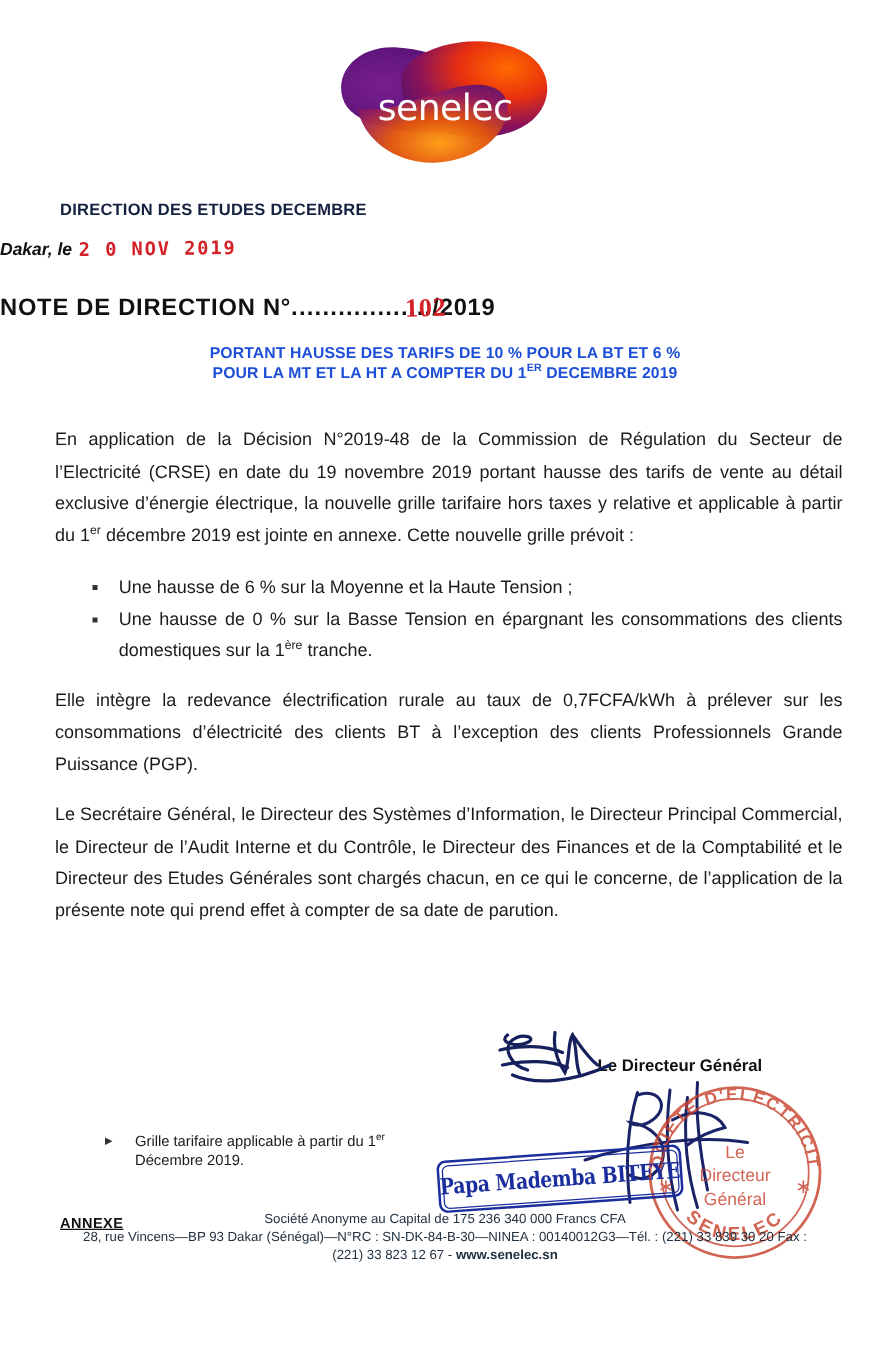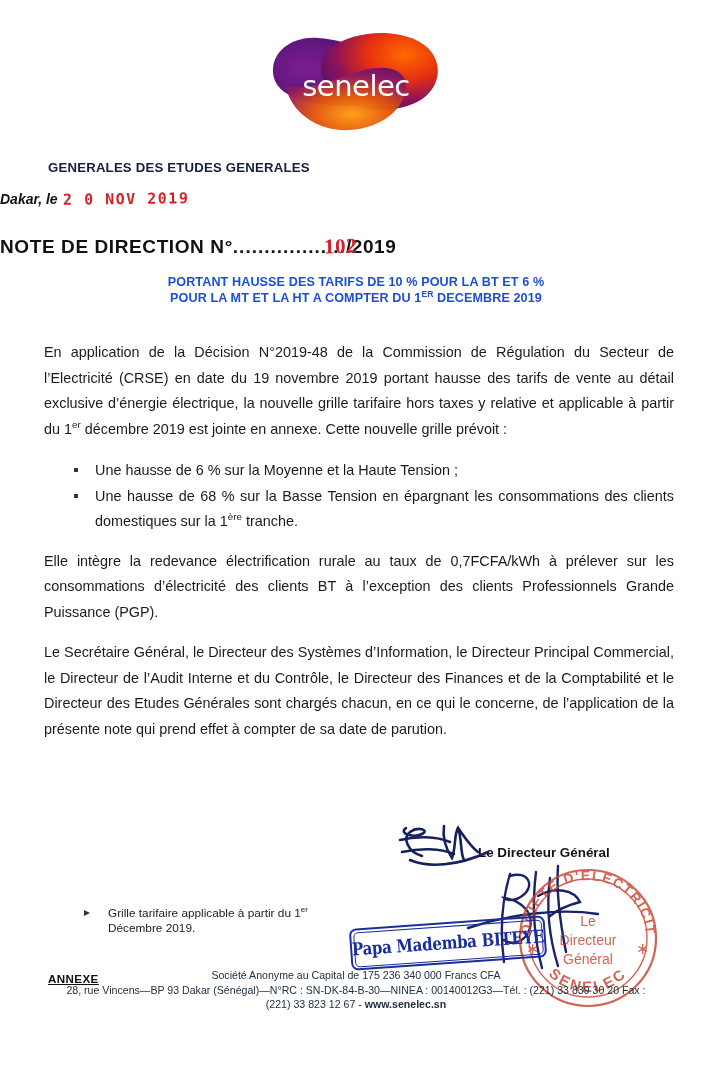--- a/index.html
+++ b/index.html
@@ -308,21 +308,21 @@
         <path d="M8 52 C2 30 22 10 52 12 C86 14 112 30 120 50 C126 66 112 80 88 80 C52 80 14 74 8 52 Z" fill="url(#gLeft)"></path>
 
         <path d="M64 22 C86 6 124 2 150 14 C176 26 178 54 160 70 C142 86 104 88 80 76 C56 64 46 36 64 22 Z" fill="url(#gTop)"></path>
 
         <path d="M20 60 C24 86 52 106 84 104 C116 102 140 82 140 60 C140 44 122 38 98 44 C68 52 44 66 20 60 Z" fill="url(#gBot)" opacity="0.97"></path>
       </svg>
       <div class="logo-text">senelec</div>
     </div>
   </div>
 
-  <div class="dept">GENERALES DES ETUDES GENERALES</div>
+  <div class="dept">DIRECTION DES ETUDES DECEMBRE</div>
 
   <div class="dateline">
     <span>Dakar, le</span><span class="date-stamp">2 0 NOV 2019</span>
   </div>
 
   <div class="note-title">
     <span>NOTE DE DIRECTION N°</span><span class="note-dots">..................</span><span>/2019</span>
     <span class="note-num">102</span>
   </div>
 
@@ -330,21 +330,21 @@
     <span>PORTANT HAUSSE DES TARIFS DE 10 % POUR LA BT ET 6 %</span>
     <span class="l2"><span>POUR LA MT ET LA HT A COMPTER DU 1</span><sup>ER</sup><span> DECEMBRE 2019</span></span>
   </div>
 
   <div class="body-col">
 
     <p><span>En application de la Décision N°2019-48 de la Commission de Régulation du Secteur de l’Electricité (CRSE) en date du 19 novembre 2019 portant hausse des tarifs de vente au détail exclusive d’énergie électrique, la nouvelle grille tarifaire hors taxes y relative et applicable à partir du 1</span><sup>er</sup><span> décembre 2019 est jointe en annexe. Cette nouvelle grille prévoit :</span></p>
 
     <ul class="blist">
       <li><span>Une hausse de 6 % sur la Moyenne et la Haute Tension ;</span></li>
-      <li><span>Une hausse de 68 % sur la Basse Tension en épargnant les consommations des clients domestiques sur la 1</span><sup>ère</sup><span> tranche.</span></li>
+      <li><span>Une hausse de 0 % sur la Basse Tension en épargnant les consommations des clients domestiques sur la 1</span><sup>ère</sup><span> tranche.</span></li>
     </ul>
 
     <p>Elle intègre la redevance électrification rurale au taux de 0,7FCFA/kWh à prélever sur les consommations d’électricité des clients BT à l’exception des clients Professionnels Grande Puissance (PGP).</p>
 
 
     <p class="tight">Le Secrétaire Général, le Directeur des Systèmes d’Information, le Directeur Principal Commercial, le Directeur de l’Audit Interne et du Contrôle, le Directeur des Finances et de la Comptabilité et le Directeur des Etudes Générales sont chargés chacun, en ce qui le concerne, de l’application de la présente note qui prend effet à compter de sa date de parution.</p>
   </div>
 
   <div class="sig-area">
 

